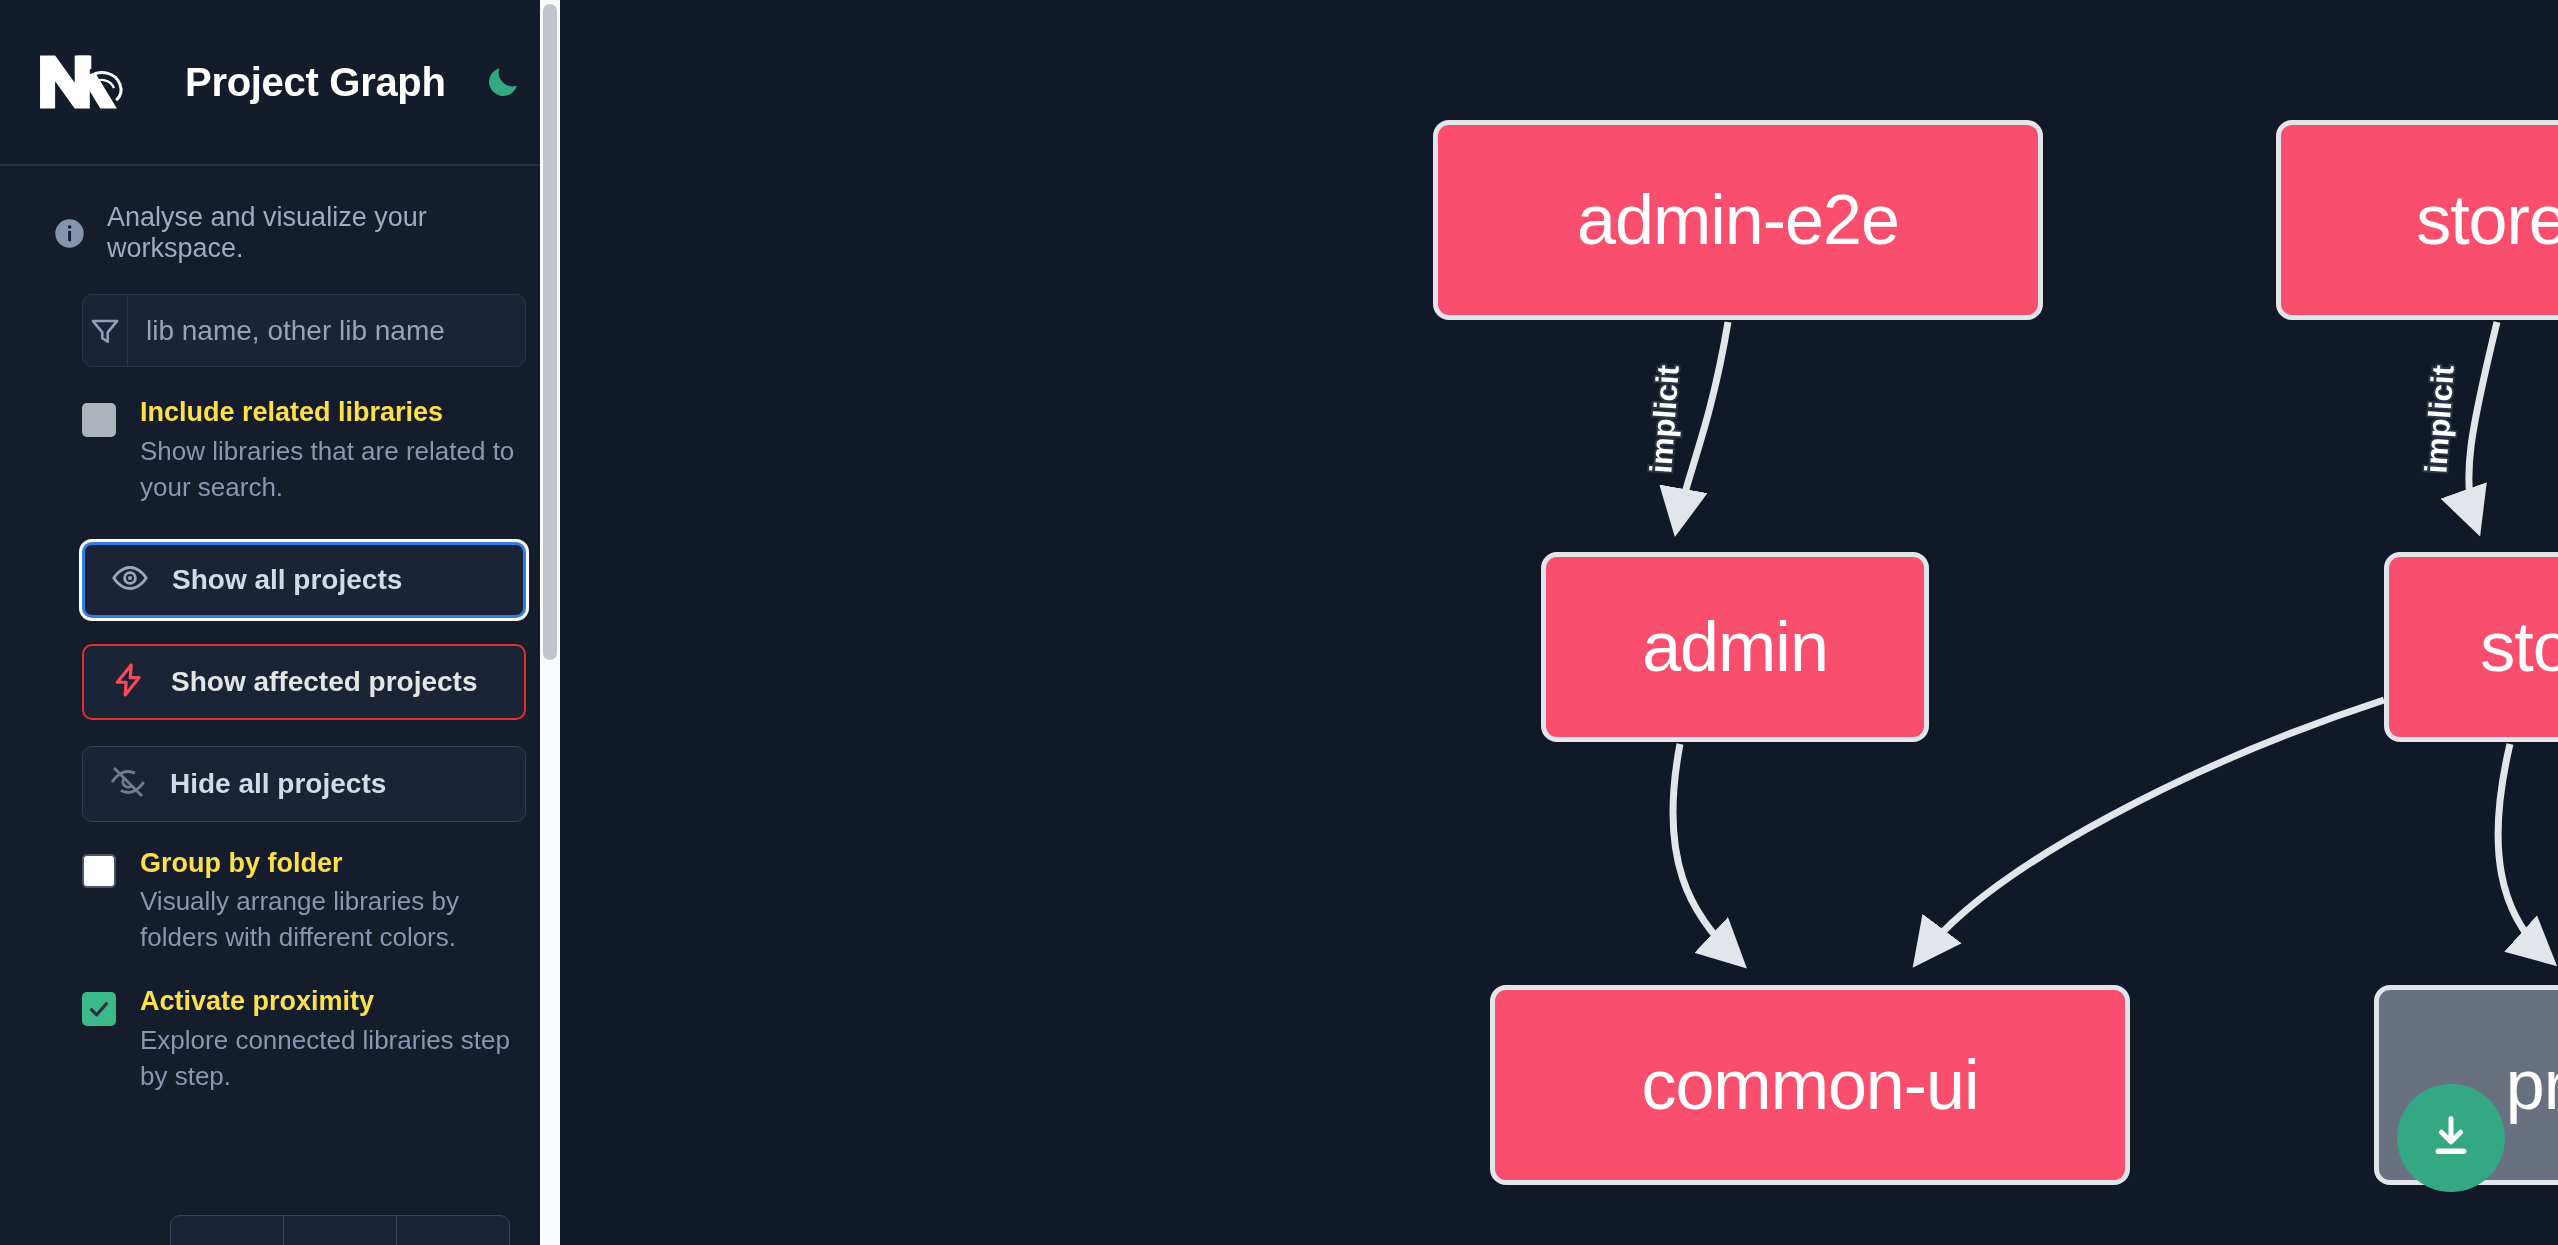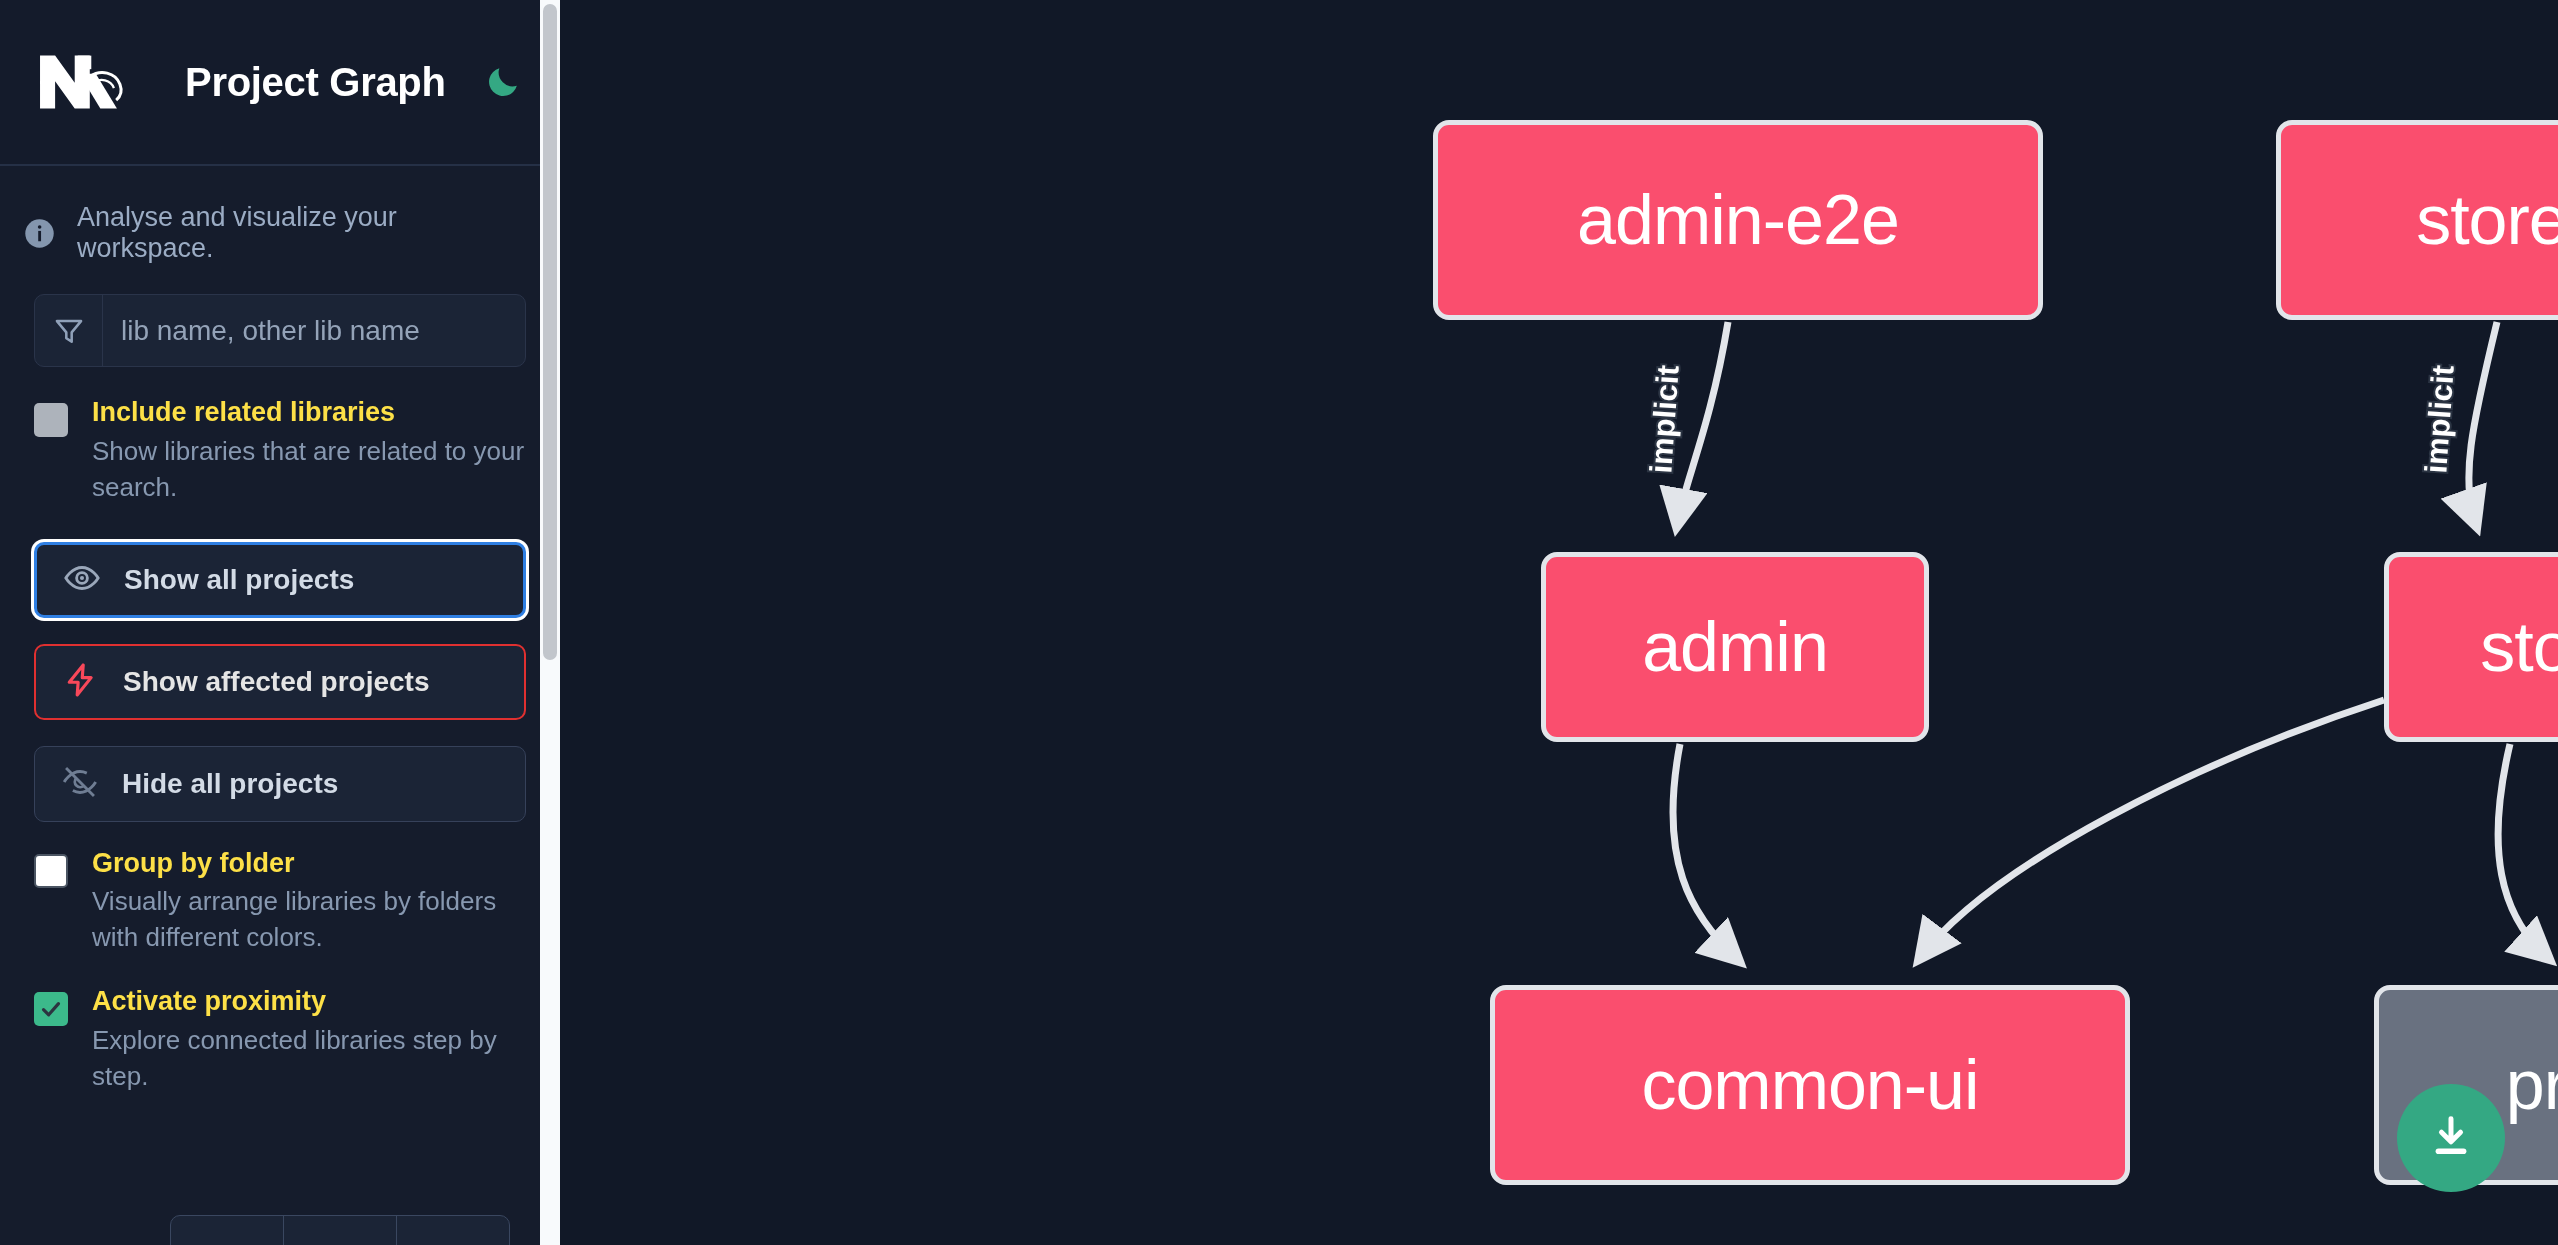--- a/index.html
+++ b/index.html
@@ -37,26 +37,26 @@
     margin-left: 53px; letter-spacing: -0.3px; white-space: nowrap;
   }
   .moon-btn {
     margin-left: 34px; width: 46px; height: 46px;
     display: flex; align-items: center; justify-content: center;
     cursor: pointer; background: none; border: none;
   }
 
   .sb-tagline {
     display: flex; align-items: center; gap: 22px;
-    padding: 36px 34px 30px 24px;
+    padding: 36px 34px 30px 54px;
   }
   .sb-tagline .txt { color: #9bacc4; font-size: 27px; }
   .info-circle { width: 31px; height: 31px; flex: 0 0 31px; }
 
-  .sb-body { padding: 0 34px; }
+  .sb-body { padding: 0 34px; margin-left: 48px; }
 
   
   .search-wrap {
     display: flex; align-items: stretch;
     height: 73px; margin-bottom: 30px;
     background: #1b2436;
     border: 1px solid #2a344a;
     border-radius: 10px;
     overflow: hidden;
   }

